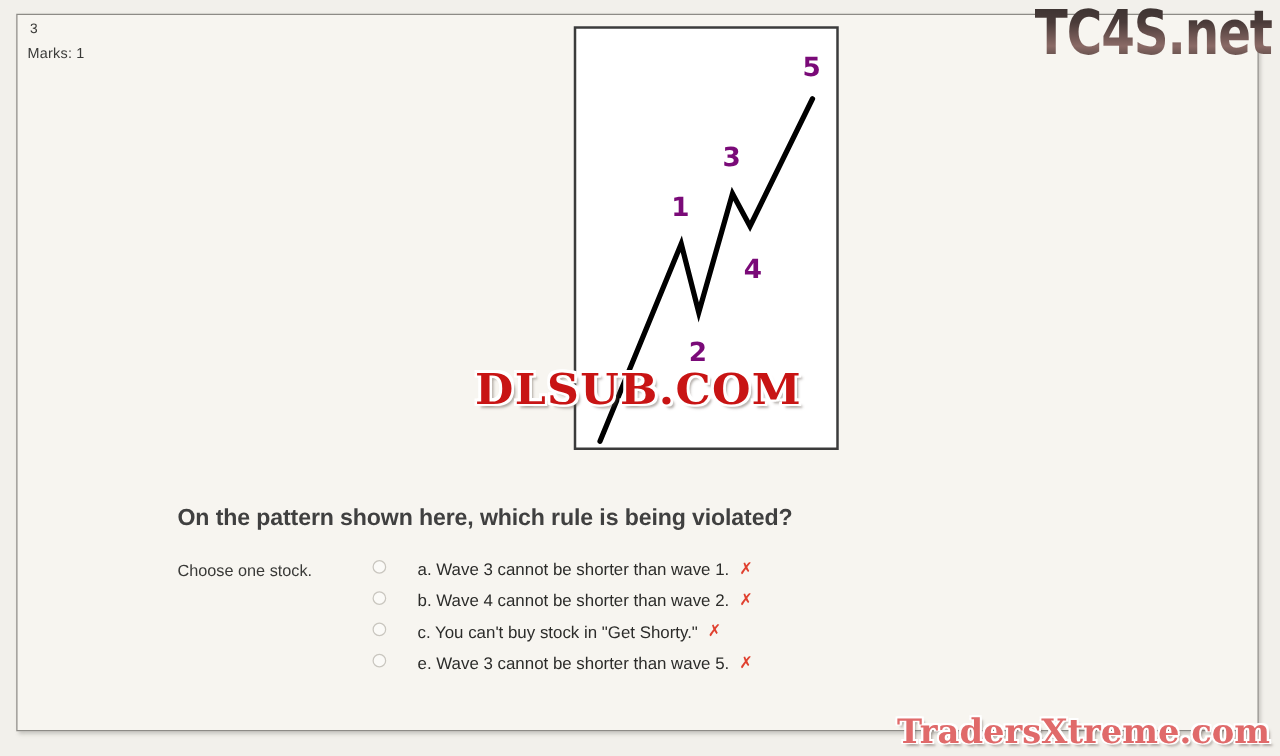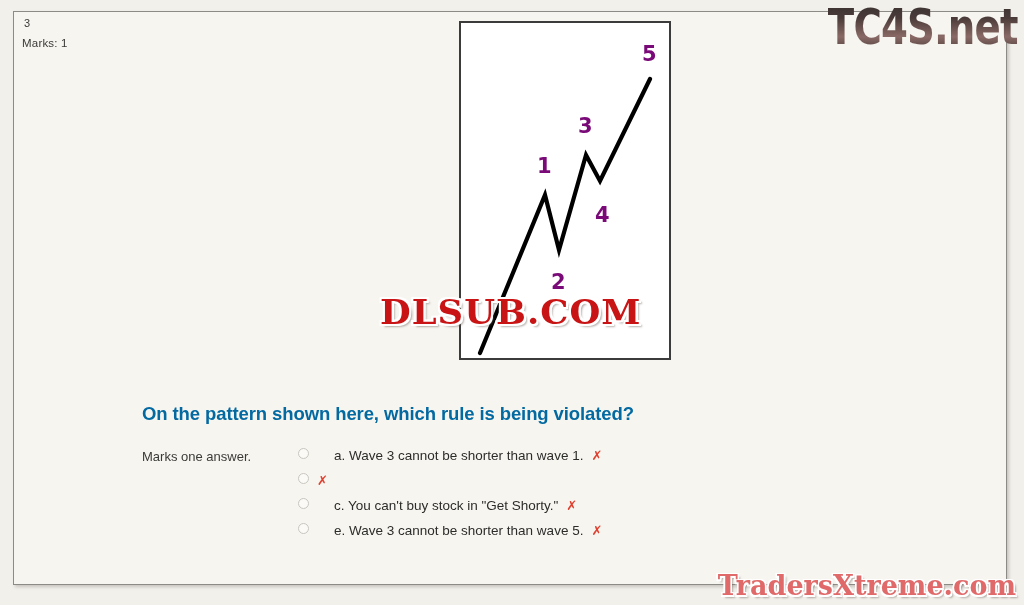--- a/index.html
+++ b/index.html
@@ -138,21 +138,21 @@
   }
 
   
   #question-text {
     position: absolute;
     left: 128px;
     top: 391px;
     font-family: "Liberation Sans", sans-serif;
     font-weight: bold;
     font-size: 18.5px;
-    color: #0369a1;
+    color: #404040;
     letter-spacing: -0.1px;
     white-space: nowrap;
   }
 
   
   #choose-label {
     position: absolute;
     left: 128px;
     top: 437px;
     font-size: 13px;
@@ -218,32 +218,33 @@
         <text class="wave-label" x="117" y="110">3</text>
         <text class="wave-label" x="134" y="199">4</text>
         <text class="wave-label" x="181" y="38">5</text>
       </svg>
     </div>
 
     <div id="wm-dlsub">DLSUB.COM</div>
 
     <div id="question-text">On the pattern shown here, which rule is being violated?</div>
 
-    <div id="choose-label">Marks one answer.</div>
+    <div id="choose-label">Choose one stock.</div>
 
     <div id="answers">
 
       <div class="answer-row">
         <span class="radio"></span>
         <span class="answer-text">a. Wave 3 cannot be shorter than wave 1.</span>
         <span class="mark wrong">✗</span>
       </div>
 
       <div class="answer-row">
         <span class="radio"></span>
+        <span class="answer-text">b. Wave 4 cannot be shorter than wave 2.</span>
         <span class="mark wrong">✗</span>
       </div>
 
       <div class="answer-row">
         <span class="radio"></span>
         <span class="answer-text">c. You can't buy stock in "Get Shorty."</span>
         <span class="mark wrong">✗</span>
       </div>
 
 

